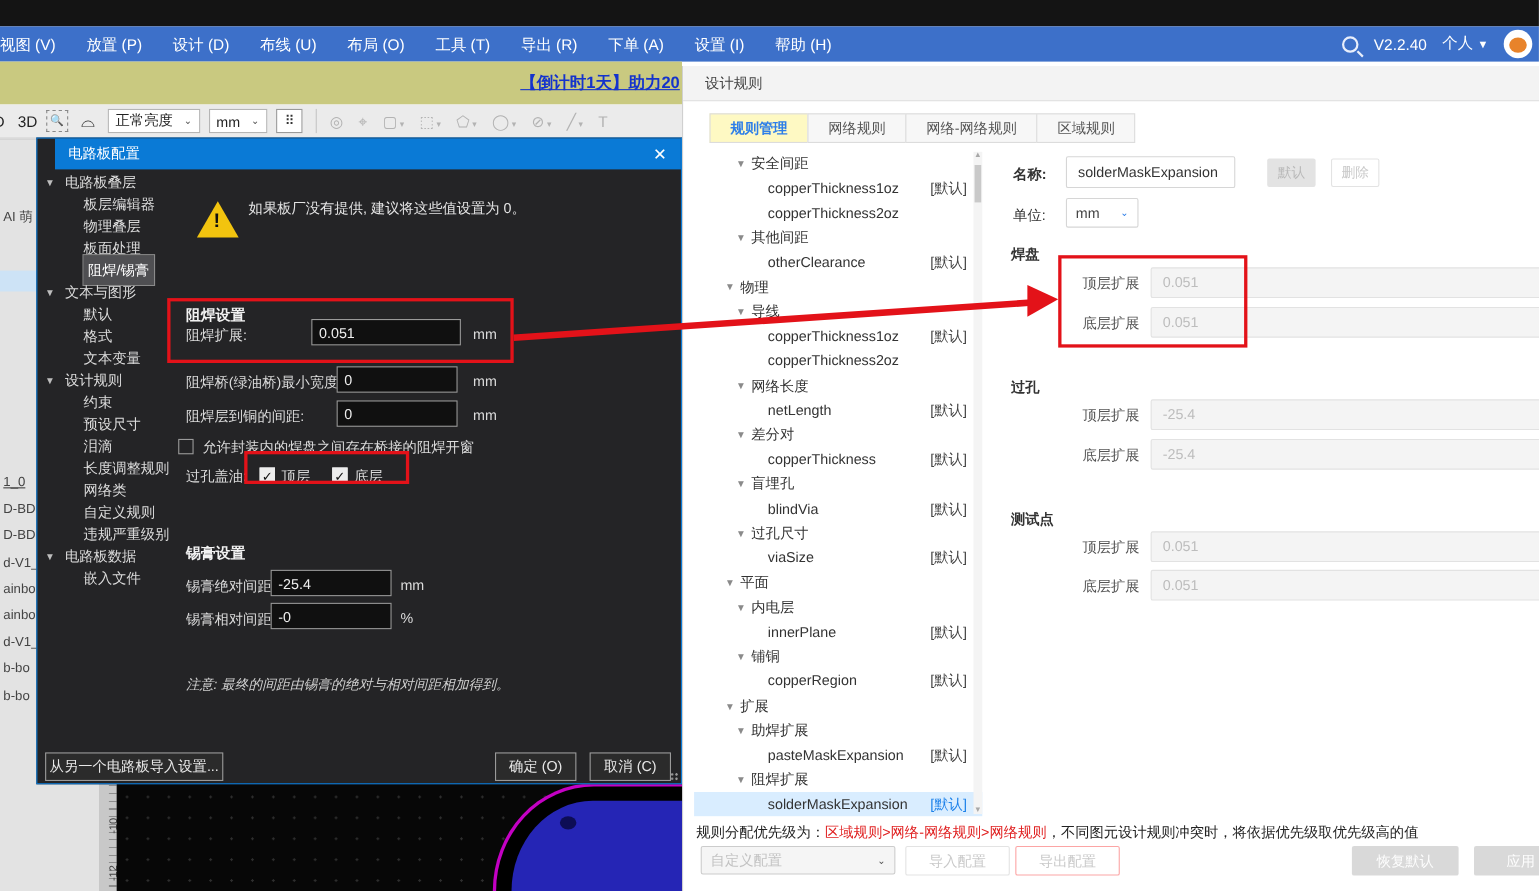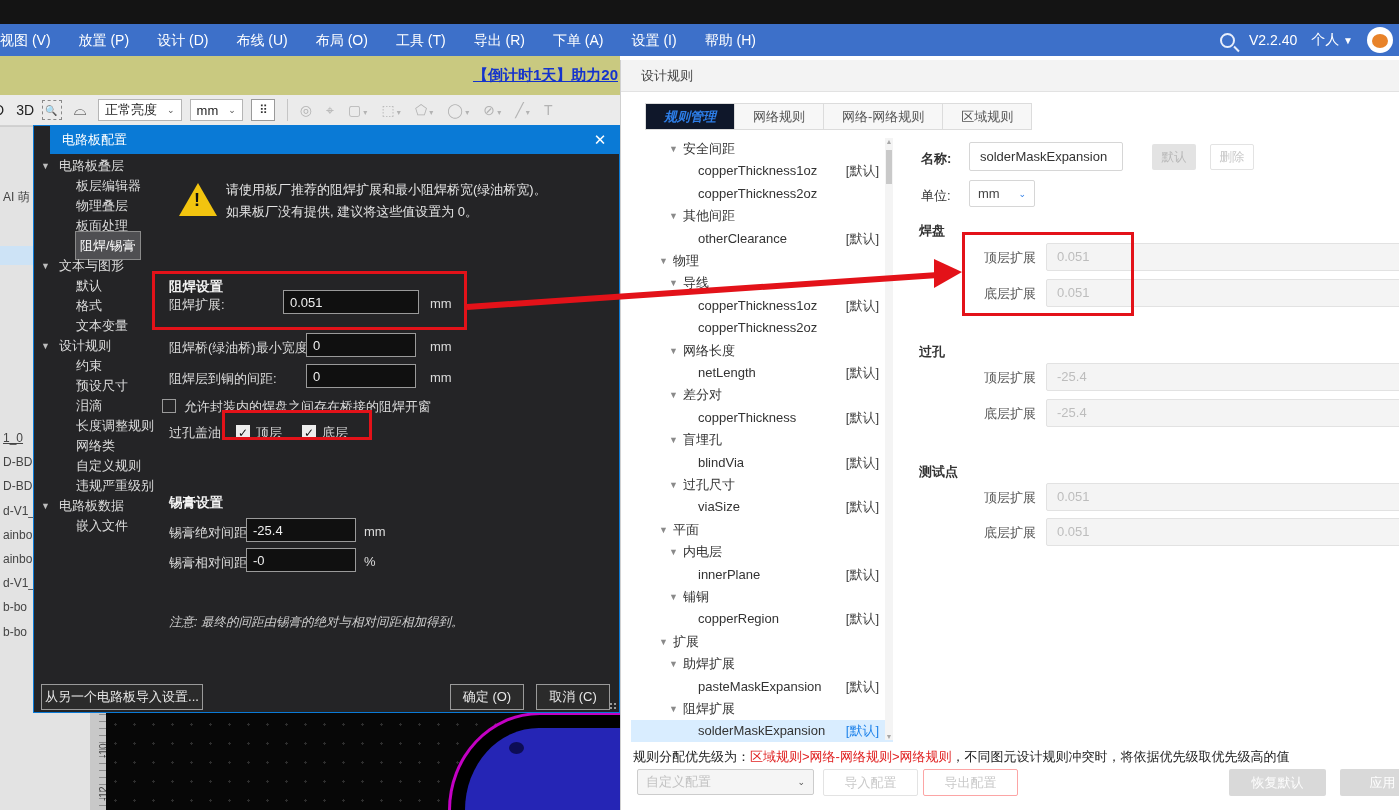--- a/index.html
+++ b/index.html
@@ -70,21 +70,21 @@
   .note { position:absolute; left:135px; top:488px; font-style:italic; color:#cfcfcf; font-size:12.5px; }
   .dlg-btn { position:absolute; height:26px; background:#2b2b2b; border:1px solid #9a9a9a; color:#e8e8e8; font-size:13px; display:flex; align-items:center; justify-content:center; }
   .grip { position:absolute; right:2px; bottom:2px; width:8px; height:8px;
           background-image:radial-gradient(circle,#9a9a9a 1px,transparent 1.2px); background-size:4px 4px; }
 
   
   #rules { left:620px; top:60px; width:779px; height:750px; background:#fff; border-left:1px solid #d0d0d0; overflow:hidden; font-size:13px; color:#333; }
   #rules-header { position:absolute; left:0; top:0; width:779px; height:32px; background:#f3f3f3; border-bottom:1px solid #e2e2e2; display:flex; align-items:center; padding-left:20px; color:#444; }
   #rules-tabs { position:absolute; left:25px; top:43px; height:27px; display:flex; }
   .tab { border:1px solid #dcdcdc; background:#f7f7f7; color:#555; padding:0 18px; display:flex; align-items:center; margin-left:-1px; white-space:nowrap; }
-  .tab.active { background:#0f172a; color:#2d7ee8; font-weight:bold;font-style:italic; }
+  .tab.active { background:#fef9c3; color:#2d7ee8; font-weight:bold; }
   #rules-tree { position:absolute; left:10px; top:78px; width:262px; }
   .rt-row { position:absolute; left:0; width:262px; height:22px; line-height:22px; white-space:nowrap; }
   .rt-row.sel { background:#d9edff; }
   .rt-arr { position:absolute; font-size:9px; color:#8a8a8a; top:0; }
   .rt-name { position:absolute; color:#333; }
   .rt-tag { position:absolute; right:14px; color:#444; }
   .rt-row.sel .rt-tag { color:#1e82ea; }
   #rt-scroll { position:absolute; left:264px; top:78px; width:8px; height:602px; background:#f4f4f4; }
   #rt-thumb { position:absolute; left:1px; top:12px; width:6px; height:34px; background:#c9c9c9; }
   .rt-sarr { position:absolute; left:0; width:8px; font-size:7px; color:#a8a8a8; text-align:center; }
@@ -223,21 +223,20 @@
       <div class="dt-row dt-child" style="top: 260px;"><span>长度调整规则</span></div>
       <div class="dt-row dt-child" style="top: 280px;"><span>网络类</span></div>
       <div class="dt-row dt-child" style="top: 300px;"><span>自定义规则</span></div>
       <div class="dt-row dt-child" style="top: 320px;"><span>违规严重级别</span></div>
       <div class="dt-row dt-group" style="top: 340px;"><span class="arr">▼</span><span>电路板数据</span></div>
       <div class="dt-row dt-child" style="top: 360px;"><span>嵌入文件</span></div>
     </div>
 
   <div class="warn-tri"></div>
   <div class="warn-text">
-    <div>请使用板厂推荐的阻焊扩展和最小阻焊桥宽(绿油桥宽)。</div>
     <div>如果板厂没有提供, 建议将这些值设置为 0。</div>
   </div>
 
   <div class="sec-title" style="left:135px; top:152px;">阻焊设置</div>
   <div class="fld-lbl" style="left:135px; top:170px;">阻焊扩展:</div>
   <input class="dk-input" style="left: 249px; top: 164px; width: 136px;" value="0.051">
   <div class="unit" style="left:396px; top:170px;">mm</div>
 
   <div class="fld-lbl" style="left:135px; top:213px;">阻焊桥(绿油桥)最小宽度:</div>
   <input class="dk-input" style="left: 272px; top: 207px; width: 110px;" value="0">

